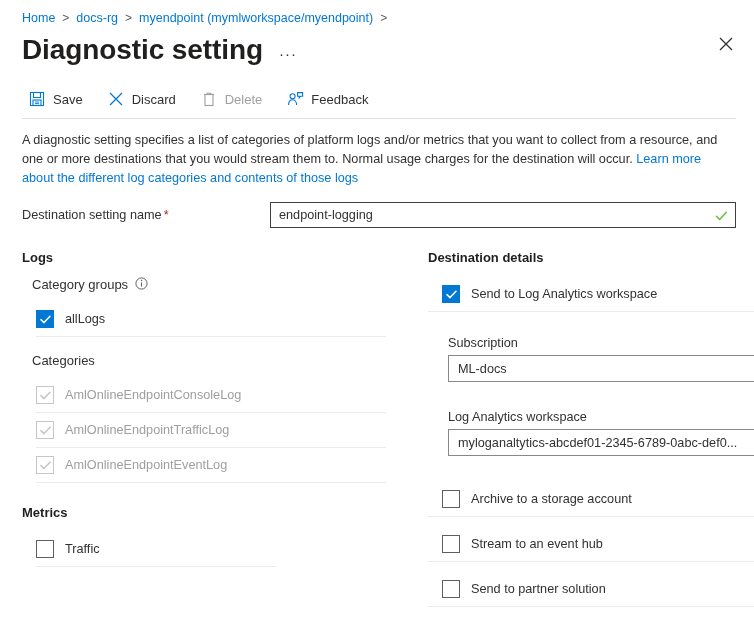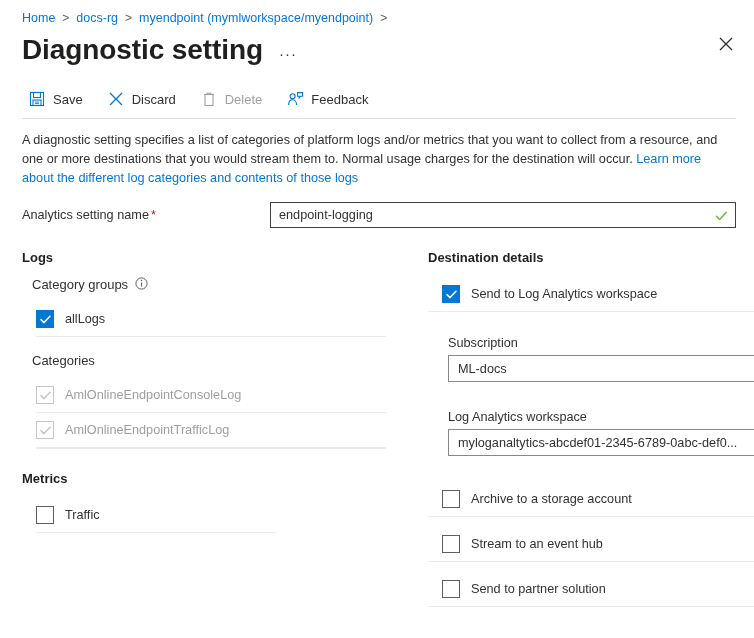--- a/index.html
+++ b/index.html
@@ -252,21 +252,21 @@
   </div>
 </div>
 <div class="cmdbar-rule"></div>
 
 <div class="desc">
   <span>A diagnostic setting specifies a list of categories of platform logs and/or metrics that you want to collect from a resource, and one or more destinations that you would stream them to. Normal usage charges for the destination will occur. </span><a>Learn more about the different log categories and contents of those logs</a>
 </div>
 
 <div class="name-row">
   <div class="name-label">
-    <span>Analytics setting name</span><span class="req">*</span>
+    <span>Destination setting name</span><span class="req">*</span>
   </div>
   <div class="name-field">
     <input type="text" value="endpoint-logging" placeholder="" style="">
     <span class="valid-check">
       <svg width="13" height="13" viewBox="0 0 13 13">
         <path d="M1.5 6.8 L4.7 10 L11.3 2.8" stroke="#6bbd45" stroke-width="1.6" fill="none" stroke-linecap="round" stroke-linejoin="round"></path>
       </svg>
     </span>
   </div>
 </div>
@@ -317,20 +317,28 @@
     <div class="row indent2">
       <span class="cb dis">
         <svg width="11" height="9" viewBox="0 0 11 9">
             <path d="M1 4.6 L4 7.6 L10 1.2" stroke="#c8c6c4" stroke-width="1.5" fill="none" stroke-linecap="round" stroke-linejoin="round"></path>
           </svg>
       </span>
       <span class="cb-label dis">AmlOnlineEndpointTrafficLog</span>
     </div>
     <div class="rule r-left"></div>
 
+    <div class="row indent2">
+      <span class="cb dis">
+        <svg width="11" height="9" viewBox="0 0 11 9">
+            <path d="M1 4.6 L4 7.6 L10 1.2" stroke="#c8c6c4" stroke-width="1.5" fill="none" stroke-linecap="round" stroke-linejoin="round"></path>
+          </svg>
+      </span>
+      <span class="cb-label dis">AmlOnlineEndpointEventLog</span>
+    </div>
     <div class="rule r-left"></div>
 
     <div class="spacer-22"></div>
 
     <div class="sec-head">Metrics</div>
 
     <div class="row indent2">
       <span class="cb"></span>
       <span class="cb-label">Traffic</span>
     </div>

